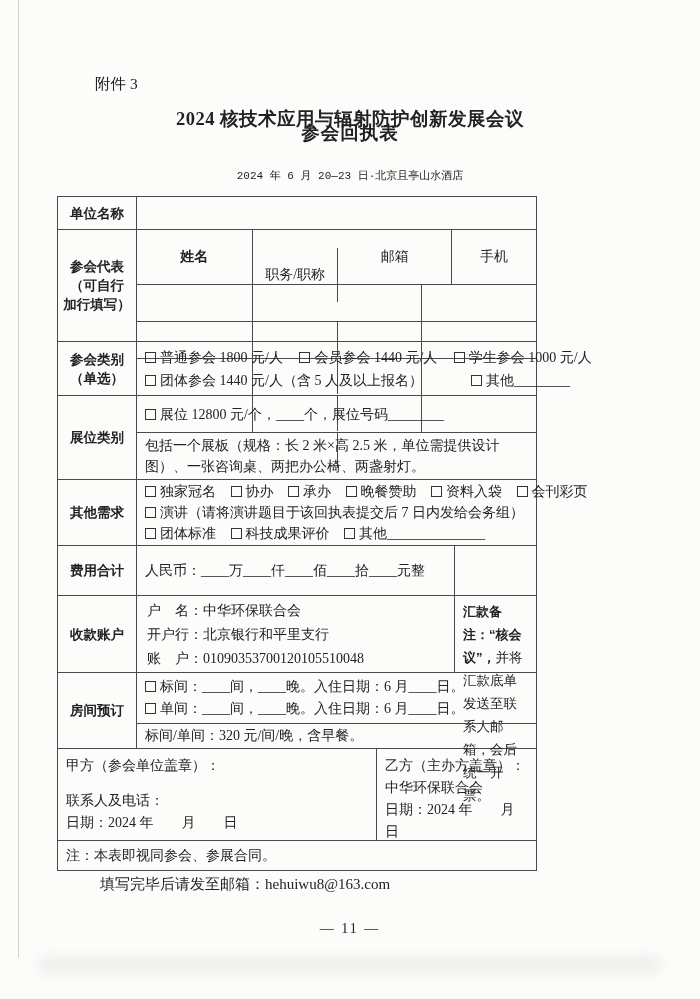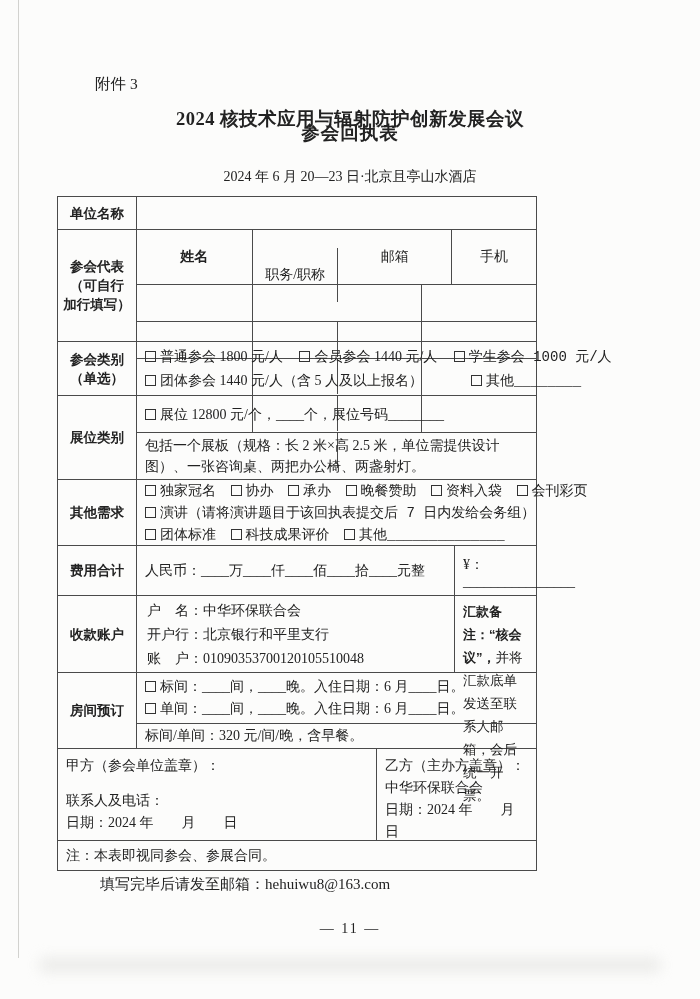--- a/index.html
+++ b/index.html
@@ -11,21 +11,21 @@
   html,body{background:#ffffff;}
   .page{
     position:relative;width:700px;height:999px;background:var(--paper);
     font-family:"Liberation Serif",serif;color:var(--ink);overflow:hidden;
   }
   .scan-edge-left{position:absolute;left:18px;top:0;width:1px;height:958px;background:#d2d2cf;}
   .scan-bottom-shadow{position:absolute;left:40px;top:958px;width:620px;height:14px;background:#e3e3e0;filter:blur(7px);opacity:.7;}
   .attachment{position:absolute;left:95px;top:74px;font-size:15.5px;}
   .doc-title{position:absolute;left:0;top:106px;width:100%;text-align:center;font-size:18.5px;font-weight:bold;letter-spacing:.5px;}
   .doc-subtitle{position:absolute;left:0;top:120px;width:100%;text-align:center;font-size:18.5px;font-weight:bold;letter-spacing:1px;}
-  .doc-dateline{position:absolute;left:0;top:168px;width:100%;text-align:center;font-size:14px;}
+  .doc-dateline{position:absolute;left:0;top:168px;width:100%;text-align:center;font-size:11px;font-family:Liberation Mono, monospace;}
 
   .form-table{
     position:absolute;left:57px;top:196px;width:480px;
     border:1.5px solid var(--bd);font-size:14px;
   }
   .row{display:flex;border-top:1px solid var(--bd);}
   .row:first-child{border-top:none;}
   .lbl{
     width:79px;flex:0 0 79px;border-right:1px solid var(--bd);
     display:flex;flex-direction:column;align-items:center;justify-content:center;
@@ -44,21 +44,21 @@
   .drow{display:flex;flex:1;border-top:1px solid var(--bd);}
   .drow.hd{flex:0 0 27px;border-top:none;align-items:center;}
   .dcell{border-right:1px solid var(--bd);height:100%;}
   .dcell:last-child{border-right:none;}
   .c-name{width:29%;font-weight:bold;}.c-title{width:21.5%;margin-top:36px;}.c-mobile{width:21%;}.c-email{width:28.5%;}
   .drow.hd .dcell{display:flex;align-items:center;justify-content:center;}
 
   
   .oline{line-height:23px;white-space:nowrap;}
   .opt{margin-right:13px;}
-  .opt:last-child{margin-right:0;font-family:Liberation Mono, monospace;}
+  .opt:last-child{margin-right:0;}
   .cb{
     display:inline-block;width:11px;height:11px;border:1px solid #333;
     margin-right:4px;vertical-align:-1px;background:transparent;
   }
   .r-category{height:54px;}
   .r-category .content{display:flex;flex-direction:column;justify-content:center;}
   .sp28{display:inline-block;width:28px;}
 
   
   .r-booth{height:84px;}
@@ -214,21 +214,20 @@
           <span class="opt"><span class="cb"></span><span>科技成果评价</span></span>
           <span class="opt"><span class="cb"></span><span>其他______________</span></span>
         </div>
       </div>
     </div>
 
     <div class="row r-fee">
       <div class="lbl">费用合计</div>
       <div class="content">
         <div class="fee-left pad">人民币：____万____仟____佰____拾____元整</div>
-        <div class="fee-right pad">¥：________________</div>
       </div>
     </div>
 
     <div class="row r-account">
       <div class="lbl">收款账户</div>
       <div class="content">
         <div class="acct-left">
           <div>户　名：中华环保联合会</div>
           <div>开户行：北京银行和平里支行</div>
           <div>账　户：01090353700120105510048</div>

